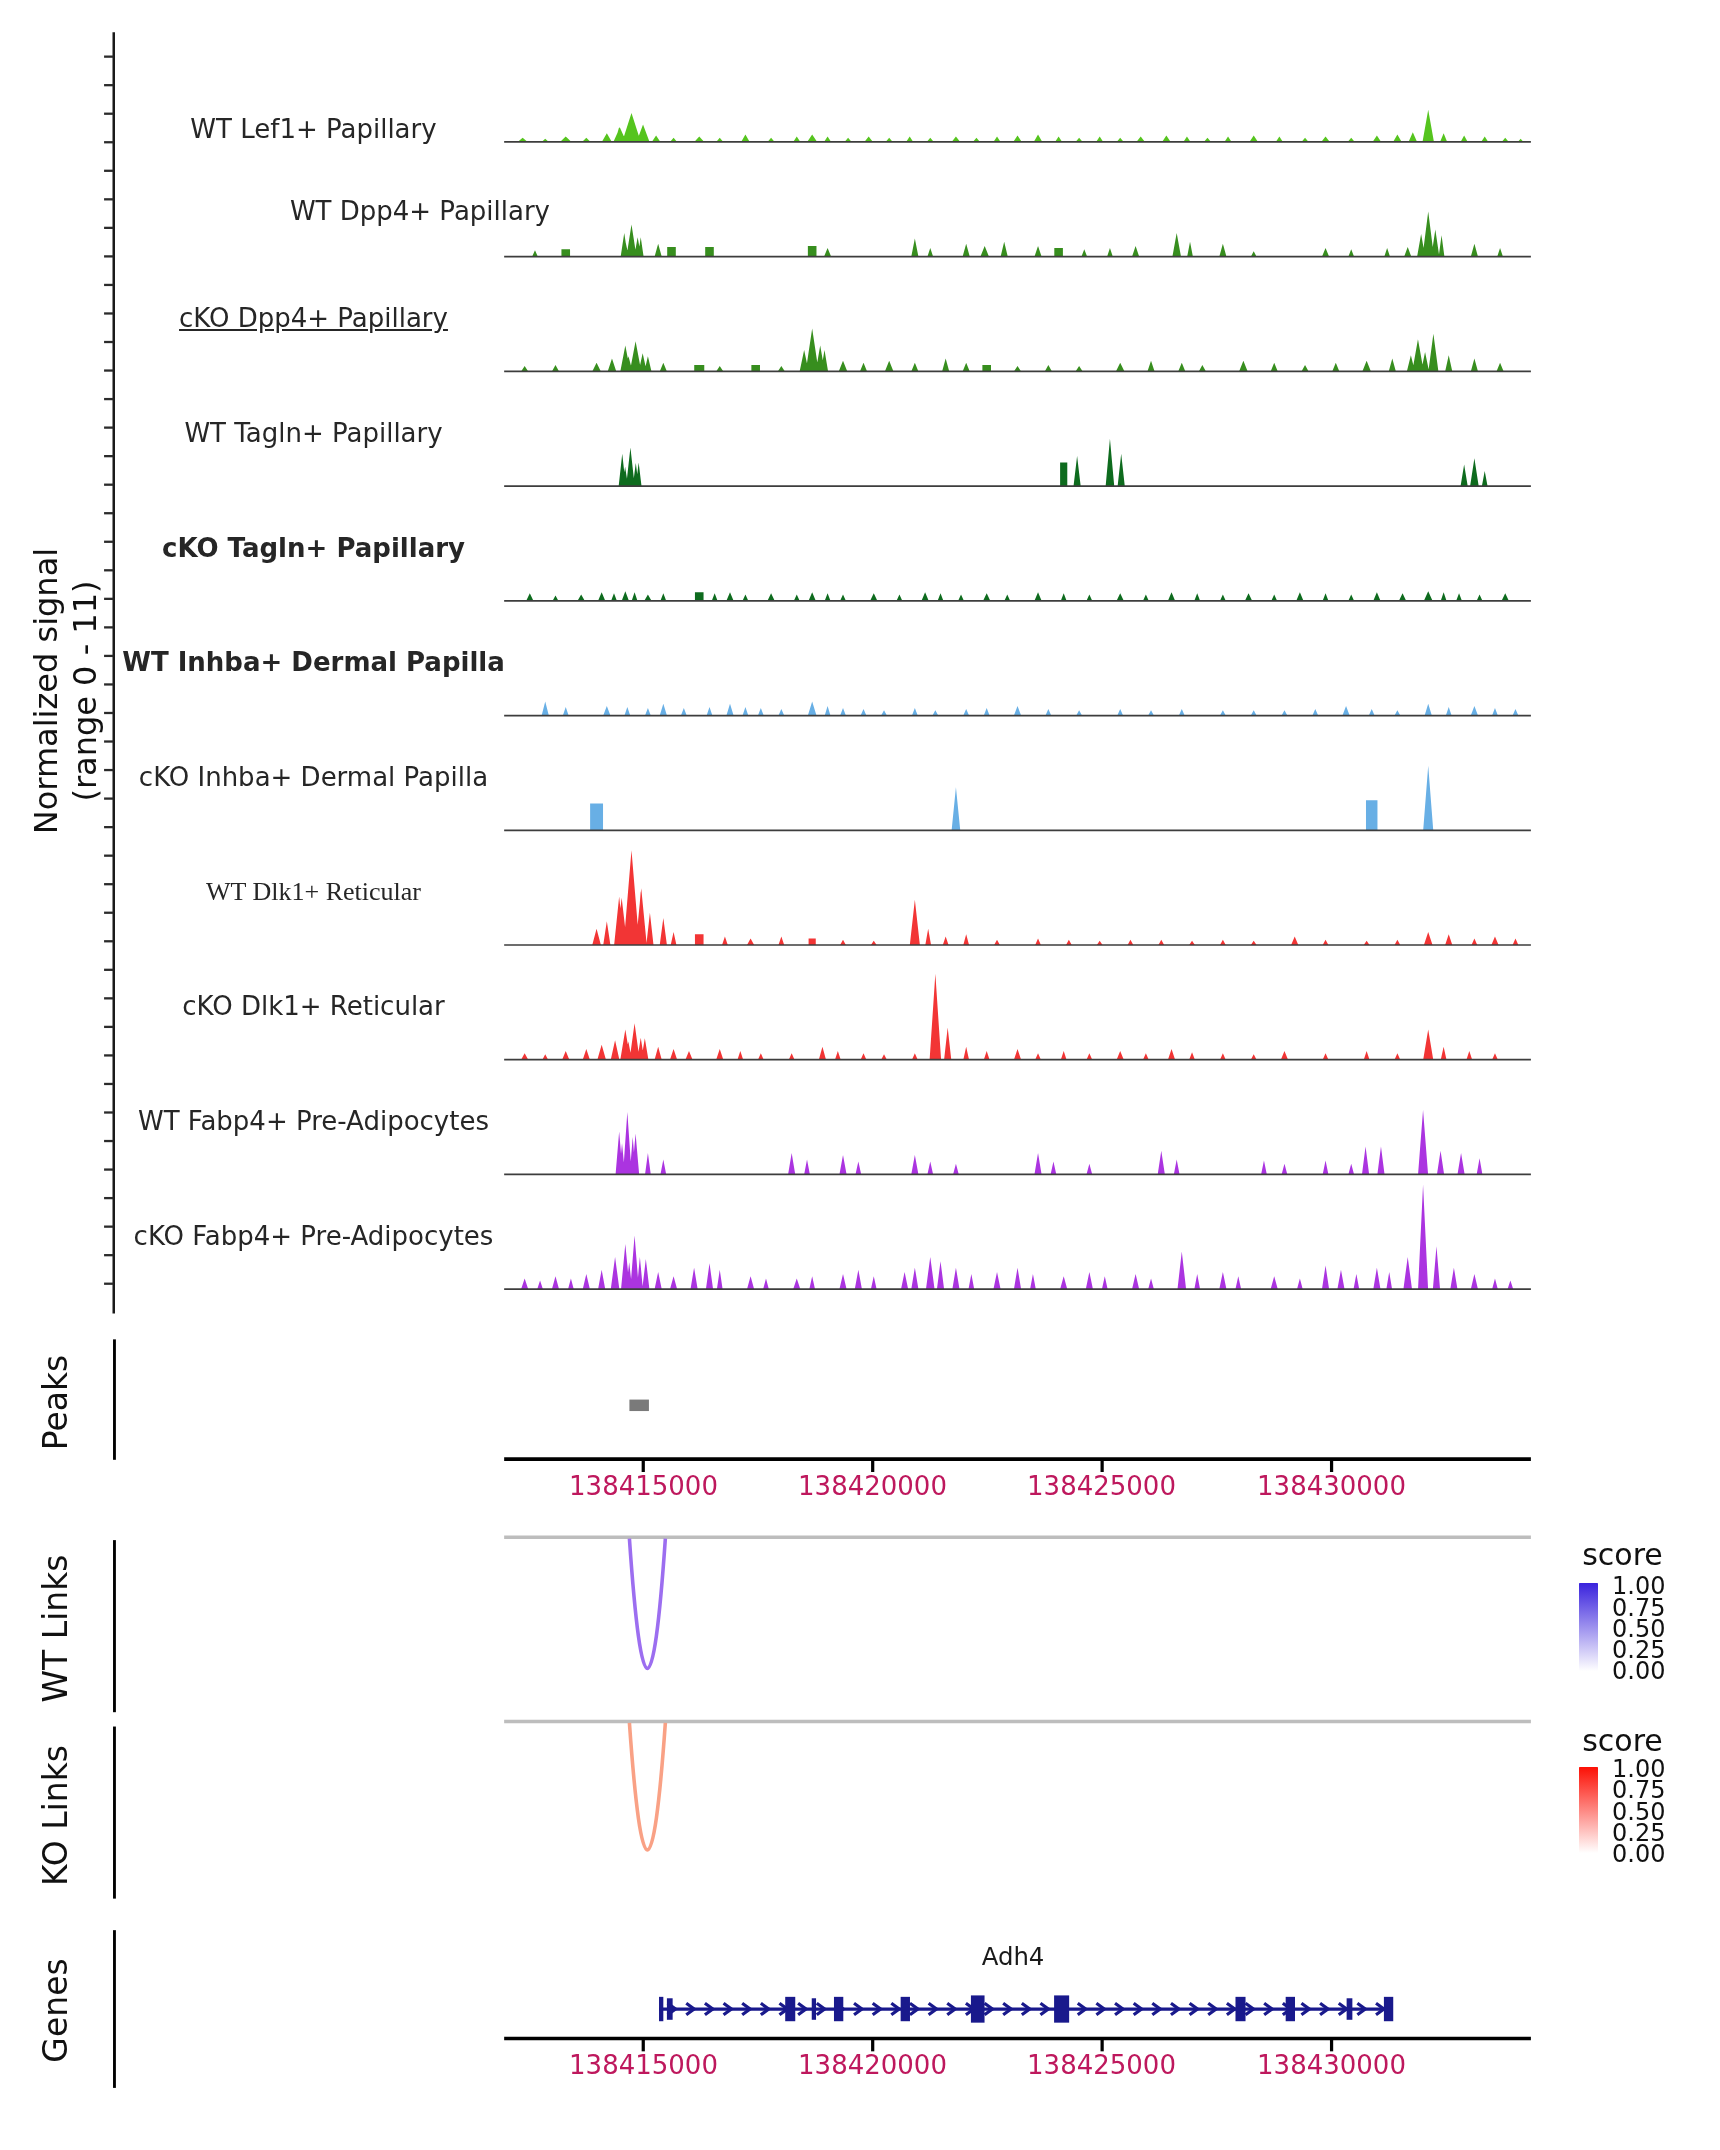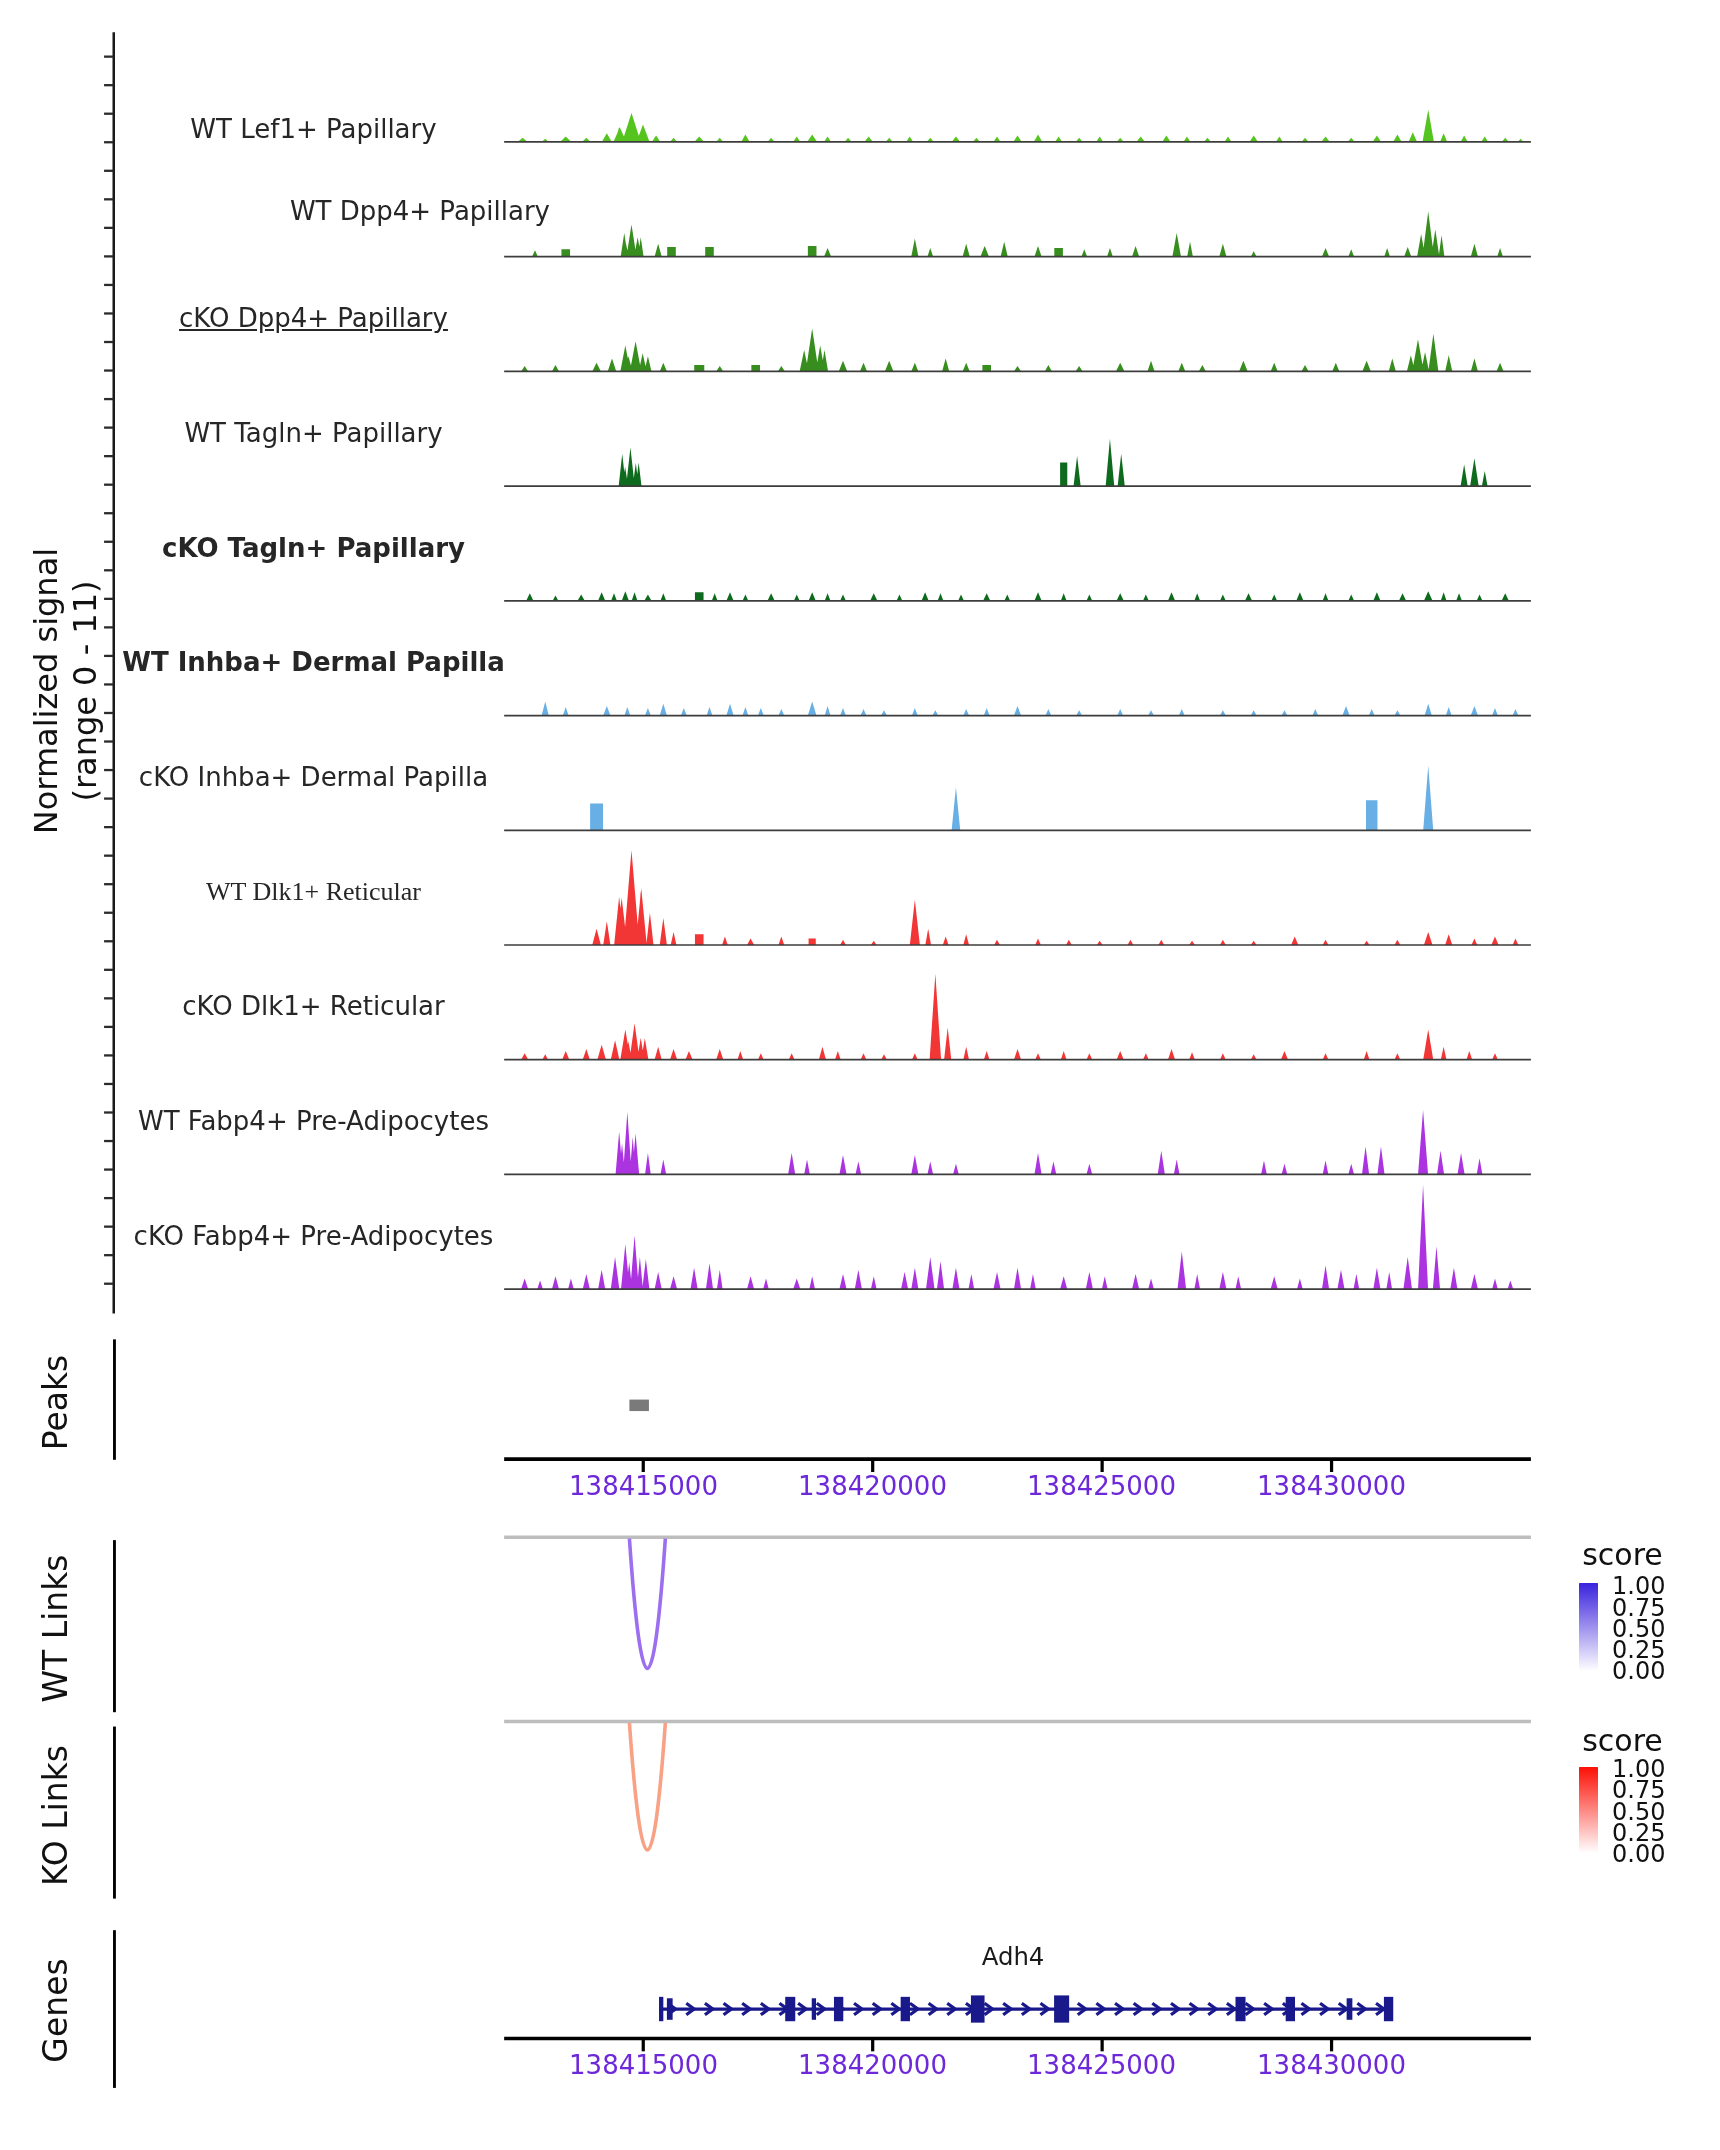--- a/index.html
+++ b/index.html
@@ -4,21 +4,21 @@
 <style>
   html,body{margin:0;padding:0;background:#ffffff;}
   #canvas{position:relative;width:1721px;height:2151px;background:#ffffff;
           font-family:"DejaVu Sans","Liberation Sans",sans-serif;overflow:hidden;}
   #overlay{position:absolute;left:0;top:0;}
   .txt{position:absolute;color:#1a1a1a;white-space:nowrap;}
   .track-label{width:473px;text-align:center;font-size:26px;color:#262626;}
   .rot{transform:rotate(-90deg);text-align:center;}
   .side-label{width:229px;font-size:33px;color:#111;}
   .ylab{width:545px;font-size:32px;color:#111;}
-  .ruler-num{width:215px;text-align:center;font-size:26px;color:#6d28d9;}
+  .ruler-num{width:215px;text-align:center;font-size:26px;color:#be185d;}
   .score-title{width:215px;text-align:center;font-size:30px;color:#111;}
   .legend-num{font-size:24px;color:#111;}
   .gene-name{width:158px;text-align:center;font-size:24.4px;color:#1a1a1a;}
   .xtitle{width:645px;text-align:center;font-size:33px;color:#111;}
   .legend-bar{position:absolute;width:18.6px;border-radius:0.7px;}
 </style>
 </head>
 <body>
 
 <div id="canvas">

